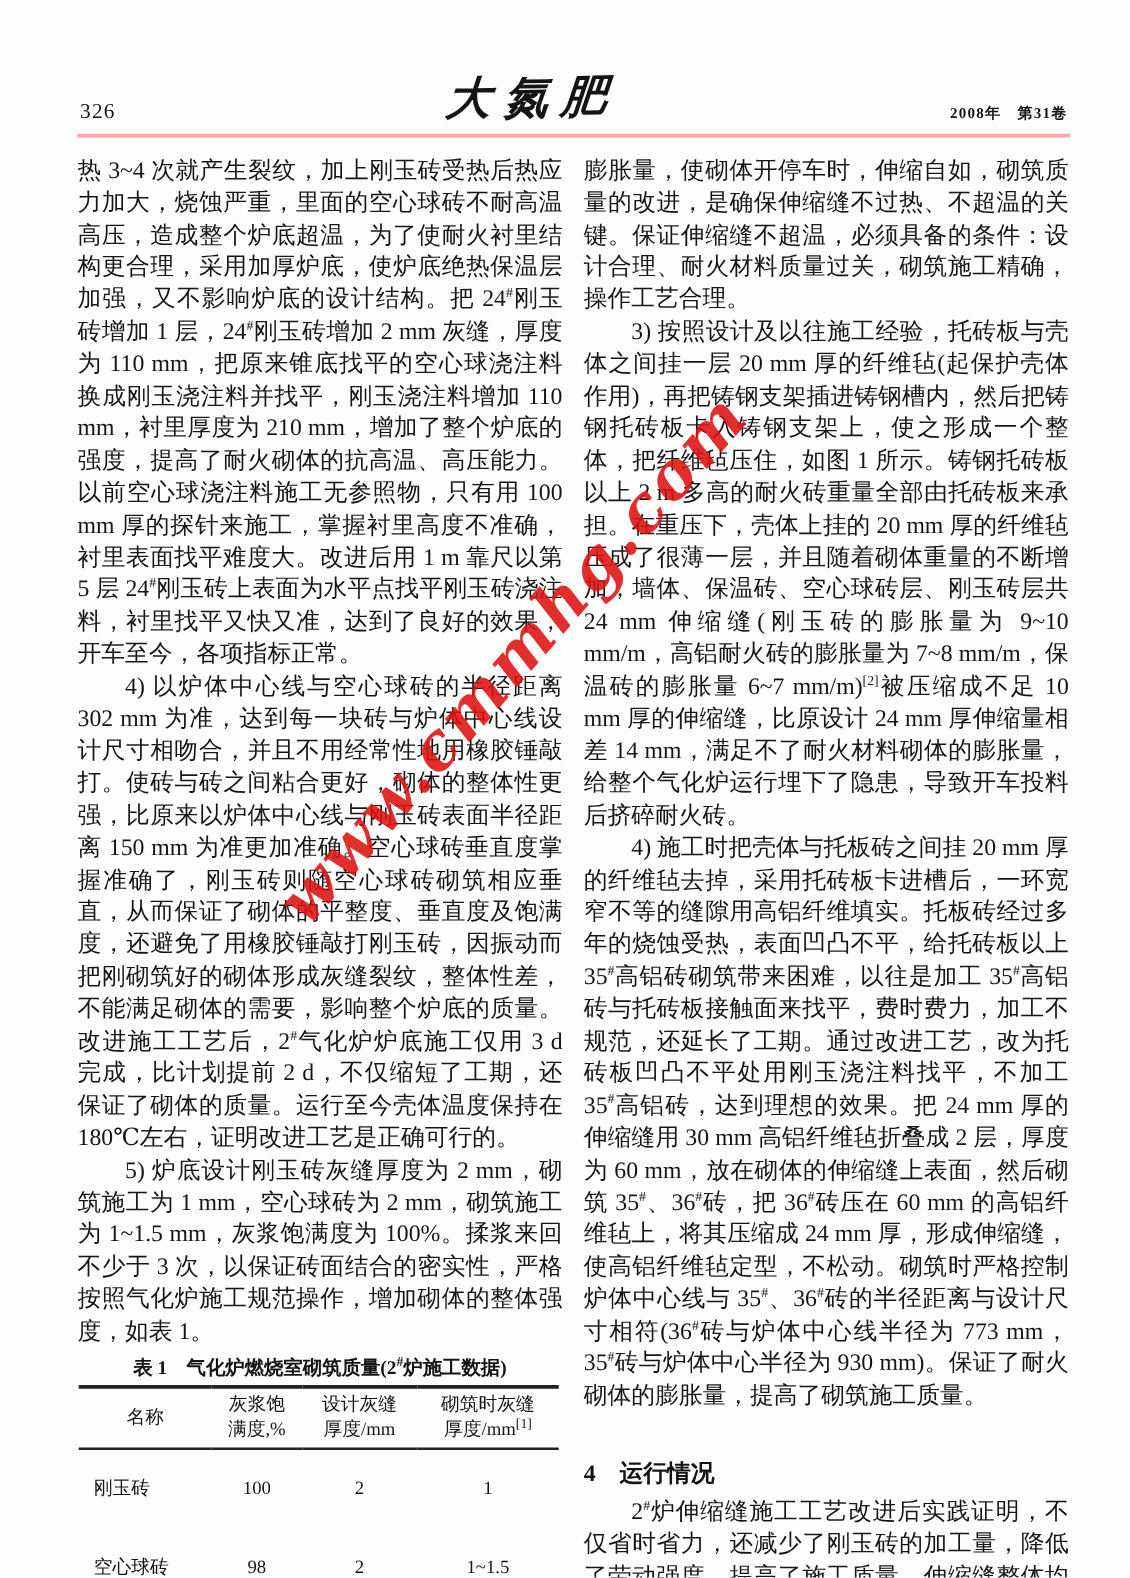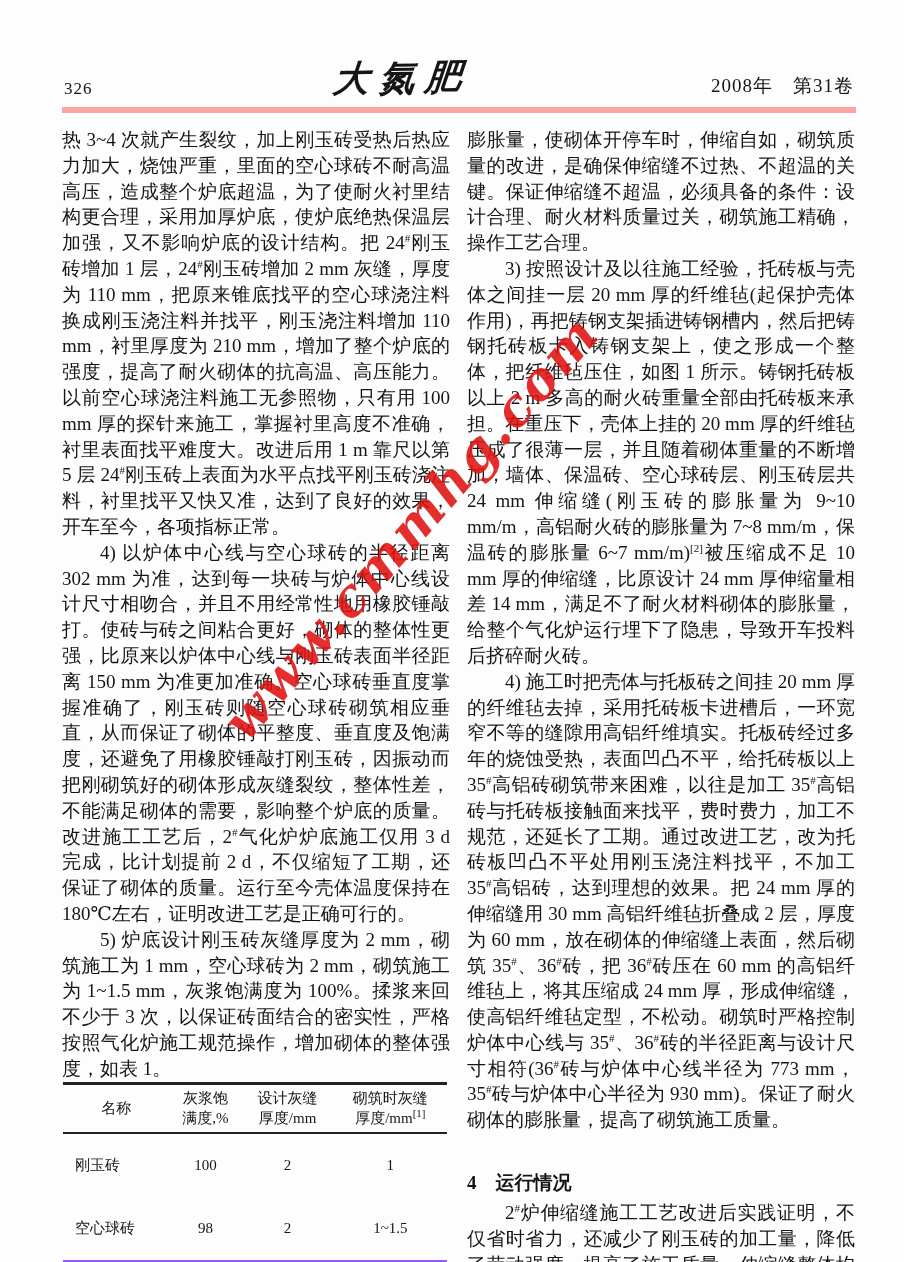--- a/index.html
+++ b/index.html
@@ -9,30 +9,30 @@
     position:relative;
     box-sizing:border-box;
     padding:54px 48px 0 62px;
     font-family:"Liberation Serif","DejaVu Serif",serif;
     color:#151515;
     overflow:hidden;
   }
   .header{
     display:flex;align-items:flex-end;justify-content:space-between;
     padding:0 2px 8px 2px;
-    border-bottom:6px solid #fca5a5;
+    border-bottom:3px solid #fca5a5;
   }
   .page-number{font-size:17px;letter-spacing:1px;}
   .journal-logo{
     font-size:36px;font-weight:bold;font-style:italic;
     letter-spacing:10px;
     transform:skewX(-6deg) rotate(-1deg);
     margin-bottom:-4px;
   }
-  .issue{font-size:19px;letter-spacing:1px;}
+  .issue{font-size:12px;letter-spacing:1px;font-weight:bold;}
   .columns{display:flex;gap:17px;margin-top:14px;}
   .col{width:388px;}
   .para{
     margin:0;font-size:19px;line-height:25.8px;
     text-align:justify;text-justify:inter-ideograph;
   }
   .indent{text-indent:2em;}
   sup{font-size:11px;line-height:0;}
   .sec-heading{
     margin:5px 0 4px 0;font-size:19px;font-weight:bold;line-height:27px;
@@ -72,20 +72,21 @@
   <span class="page-number">326</span>
   <span class="journal-logo">大氮肥</span>
   <span class="issue">2008年　第31卷</span>
 </div>
 
 <div class="columns">
   <div class="col">
       <p class="para">热 3~4 次就产生裂纹，加上刚玉砖受热后热应力加大，烧蚀严重，里面的空心球砖不耐高温高压，造成整个炉底超温，为了使耐火衬里结构更合理，采用加厚炉底，使炉底绝热保温层加强，又不影响炉底的设计结构。把 24<sup>#</sup>刚玉砖增加 1 层，24<sup>#</sup>刚玉砖增加 2 mm 灰缝，厚度为 110 mm，把原来锥底找平的空心球浇注料换成刚玉浇注料并找平，刚玉浇注料增加 110 mm，衬里厚度为 210 mm，增加了整个炉底的强度，提高了耐火砌体的抗高温、高压能力。以前空心球浇注料施工无参照物，只有用 100 mm 厚的探针来施工，掌握衬里高度不准确，衬里表面找平难度大。改进后用 1 m 靠尺以第 5 层 24<sup>#</sup>刚玉砖上表面为水平点找平刚玉砖浇注料，衬里找平又快又准，达到了良好的效果，开车至今，各项指标正常。</p>
       <p class="para indent">4) 以炉体中心线与空心球砖的半径距离 302 mm 为准，达到每一块砖与炉体中心线设计尺寸相吻合，并且不用经常性地用橡胶锤敲打。使砖与砖之间粘合更好，砌体的整体性更强，比原来以炉体中心线与刚玉砖表面半径距离 150 mm 为准更加准确。空心球砖垂直度掌握准确了，刚玉砖则随空心球砖砌筑相应垂直，从而保证了砌体的平整度、垂直度及饱满度，还避免了用橡胶锤敲打刚玉砖，因振动而把刚砌筑好的砌体形成灰缝裂纹，整体性差，不能满足砌体的需要，影响整个炉底的质量。改进施工工艺后，2<sup>#</sup>气化炉炉底施工仅用 3 d 完成，比计划提前 2 d，不仅缩短了工期，还保证了砌体的质量。运行至今壳体温度保持在 180℃左右，证明改进工艺是正确可行的。</p>
       <p class="para indent">5) 炉底设计刚玉砖灰缝厚度为 2 mm，砌筑施工为 1 mm，空心球砖为 2 mm，砌筑施工为 1~1.5 mm，灰浆饱满度为 100%。揉浆来回不少于 3 次，以保证砖面结合的密实性，严格按照气化炉施工规范操作，增加砌体的整体强度，如表 1。</p>
+      <div class="tbl-caption">表 1　气化炉燃烧室砌筑质量(2<sup>#</sup>炉施工数据)</div>
       <table class="data-table">
         <thead>
           <tr>
             <th>名称</th>
             <th>灰浆饱<br>满度,%</th>
             <th>设计灰缝<br>厚度/mm</th>
             <th>砌筑时灰缝<br>厚度/mm<sup>[1]</sup></th>
           </tr>
         </thead>
         <tbody>

